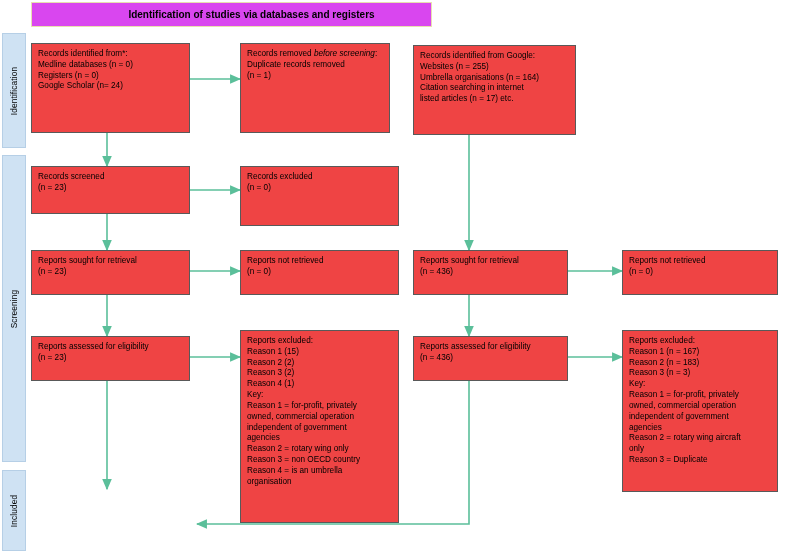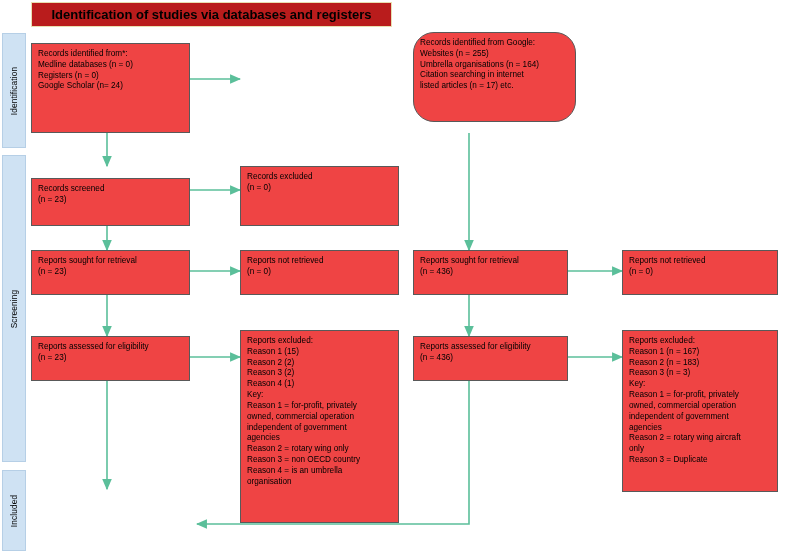--- a/index.html
+++ b/index.html
@@ -15,29 +15,30 @@
     color: #000000;
     overflow: hidden;
   }
   #root {
     position: relative;
     width: 785px;
     height: 551px;
   }
   .hdr {
     position: absolute;
-    background: #b91c1c;
+    background: #d946ef;
     border: 1px solid #e8dfb0;
     text-align: center;
     font-weight: bold;
-    font-size: 13px;
+    font-size: 10px;
     display: flex;
     align-items: center;
     justify-content: center;
     line-height: 1.2;
+    padding-left: 40px;
   }
   .sidebar {
     position: absolute;
     background: #cfe2f3;
     border: 1px solid #b6cfe6;
     display: flex;
     align-items: center;
     justify-content: center;
   }
   .sidebar span {
@@ -120,28 +121,31 @@
 
       <path d="M469,381 L469,524 L197,524"></path>
     </g>
   </svg>
 
   <div class="box" style="left:31px; top:43px; width:159px; height:90px;">Records identified from*:
    Medline databases (n = 0)
    Registers (n = 0)
    Google Scholar (n= 24)</div>
 
+  <div class="box" style="left:240px; top:43px; width:150px; height:90px;">Records removed <span class="em">before screening</span>:
+   Duplicate records removed
+   (n = 1)</div>
 
-  <div class="box" style="left:413px; top:32px; width:163px; height:90px;border-radius:21px;">Records identified from Google:
+  <div class="box" style="left:413px; top:45px; width:163px; height:90px;">Records identified from Google:
    Websites (n = 255)
    Umbrella organisations (n = 164)
    Citation searching in internet
    listed articles (n = 17) etc.</div>
 
-  <div class="box" style="left:31px; top:166px; width:159px; height:48px;margin-top:12px;">Records screened
+  <div class="box" style="left:31px; top:166px; width:159px; height:48px;">Records screened
 (n = 23)</div>
 
   <div class="box" style="left:240px; top:166px; width:159px; height:60px;">Records excluded
 (n = 0)</div>
 
   <div class="box" style="left:31px; top:250px; width:159px; height:45px;">Reports sought for retrieval
 (n = 23)</div>
 
   <div class="box" style="left:240px; top:250px; width:159px; height:45px;">Reports not retrieved
 (n = 0)</div>

